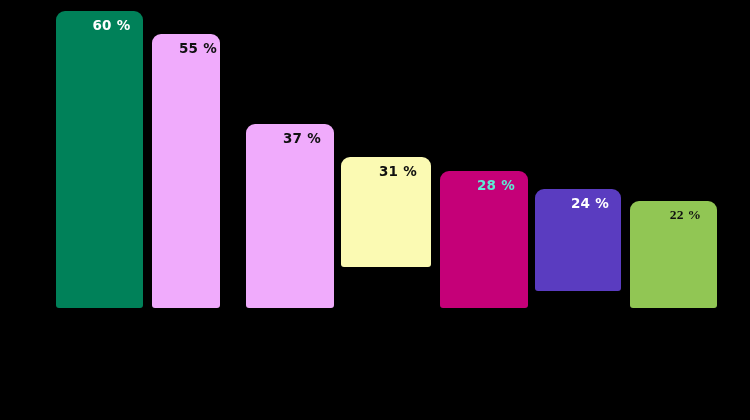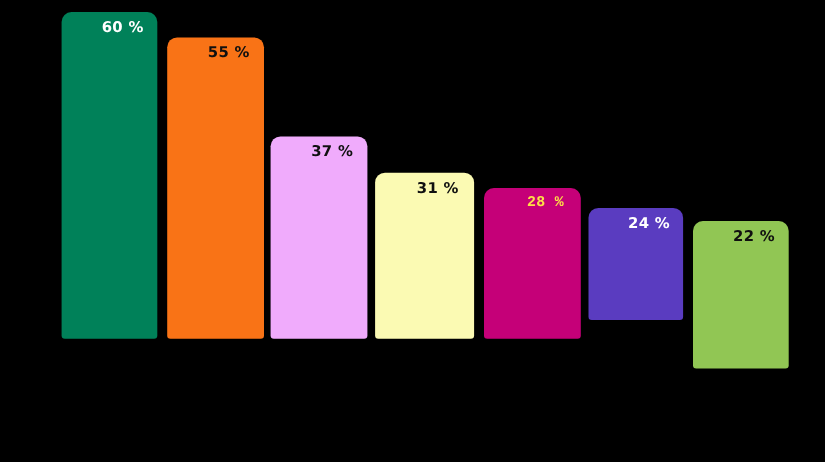--- a/index.html
+++ b/index.html
@@ -54,38 +54,38 @@
 </head>
 <body>
 
 <div id="chart-root" style="background: rgb(0, 0, 0);">
   <div class="plot-area">
 
     <div class="bar" style="left: 56px; width: 87px; top: 11px; height: 297px; background: rgb(0, 129, 89);">
       <span class="bar-label" style="color: rgb(255, 255, 255);">60 %</span>
     </div>
 
-    <div class="bar" style="left: 152px; width: 88px; top: 34px; height: 274px; background: #f97316;">
+    <div class="bar" style="left: 152px; width: 68px; top: 34px; height: 274px; background: #f0abfc;">
       <span class="bar-label" style="color: rgb(16, 16, 16);">55 %</span>
     </div>
 
     <div class="bar" style="left: 246px; width: 88px; top: 124px; height: 184px; background: #f0abfc;">
       <span class="bar-label" style="color: rgb(16, 16, 16);">37 %</span>
     </div>
 
-    <div class="bar" style="left: 341px; width: 90px; top: 157px; height: 151px; background: rgb(251, 250, 179);">
+    <div class="bar" style="left: 341px; width: 90px; top: 157px; height: 110px; background: rgb(251, 250, 179);">
       <span class="bar-label" style="color: rgb(16, 16, 16);">31 %</span>
     </div>
 
     <div class="bar" style="left: 440px; width: 88px; top: 171px; height: 137px; background: rgb(197, 0, 120);">
-      <span class="bar-label" style="color: #fde047; font-family: Liberation Mono, monospace;">28 %</span>
+      <span class="bar-label" style="color: #5eead4;">28 %</span>
     </div>
 
     <div class="bar" style="left: 535px; width: 86px; top: 189px; height: 102px; background: rgb(90, 60, 192);">
       <span class="bar-label" style="color: rgb(255, 255, 255);">24 %</span>
     </div>
 
-    <div class="bar" style="left: 630px; width: 87px; top: 201px; height: 134px; background: rgb(145, 198, 84);">
+    <div class="bar" style="left: 630px; width: 87px; top: 201px; height: 107px; background: rgb(145, 198, 84); font-family: Liberation Serif, serif;">
       <span class="bar-label" style="color: rgb(16, 16, 16);">22 %</span>
     </div>
 
   </div>
 </div>
 
 </body></html>

